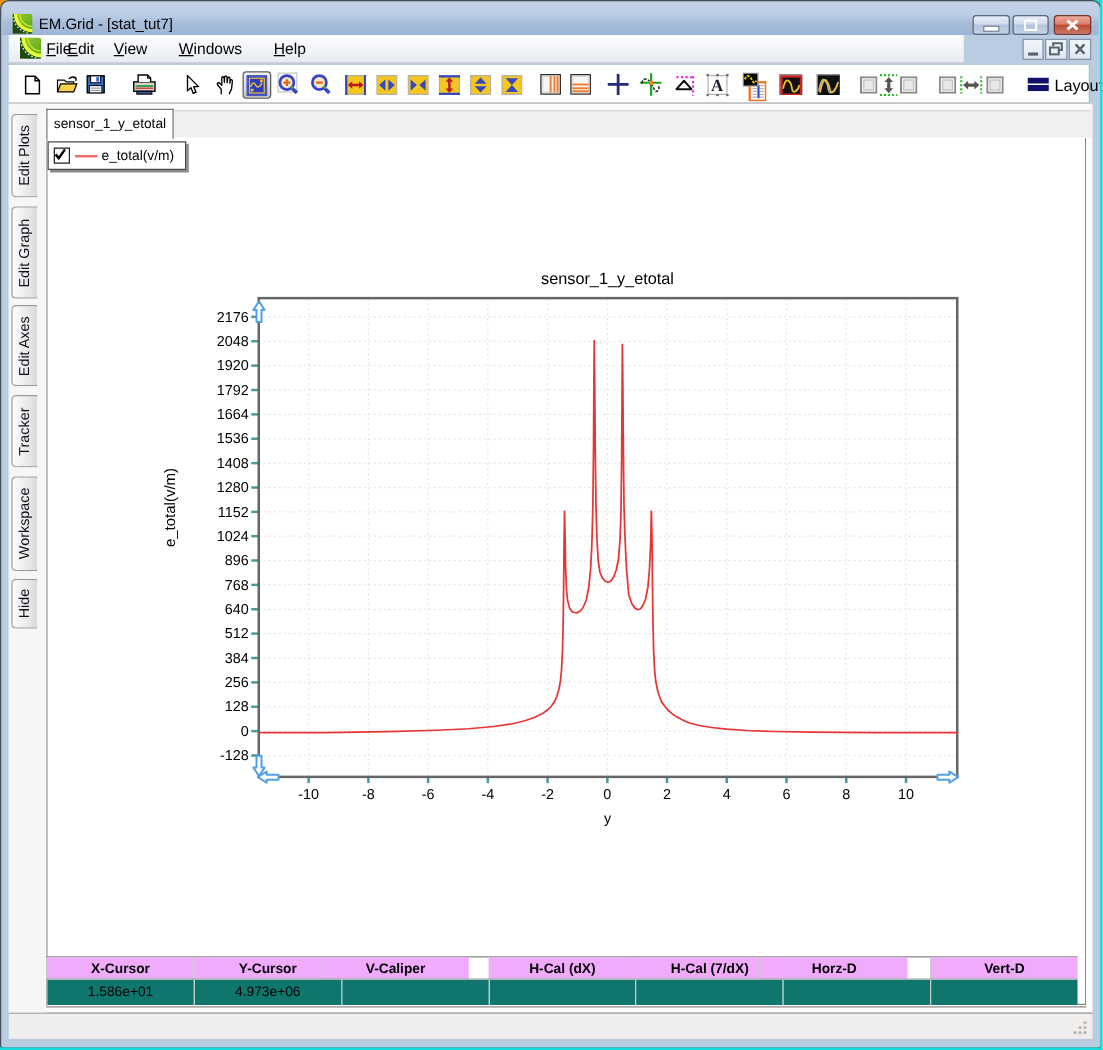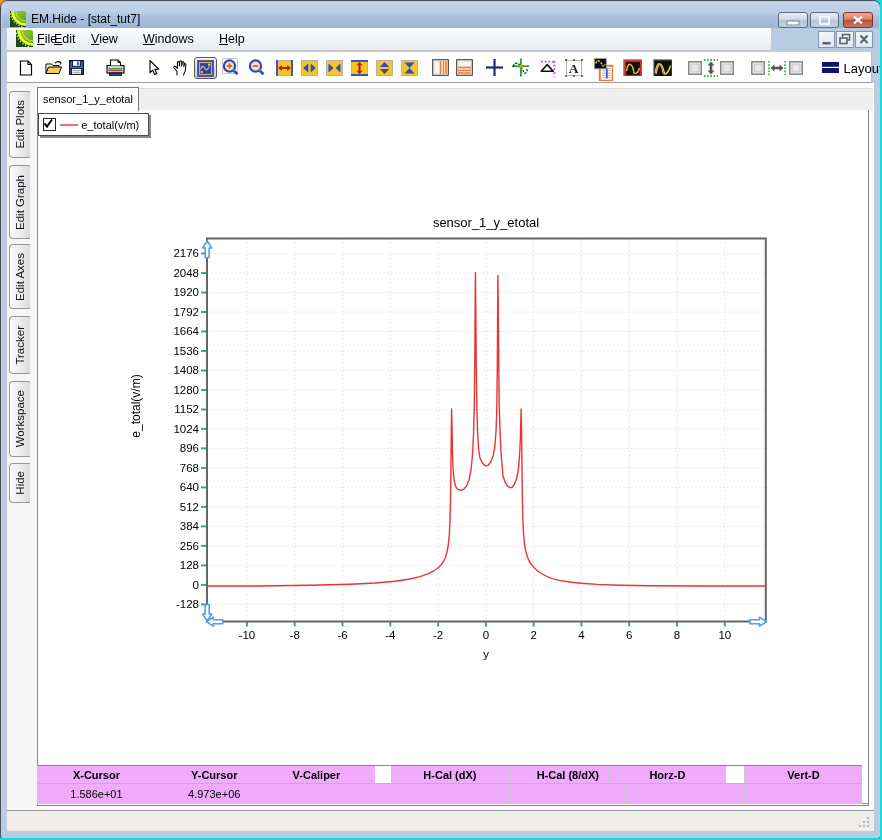--- a/index.html
+++ b/index.html
@@ -24,42 +24,42 @@
 #sidebar{left:7px;top:83px;width:29.5px;height:727px;background:#f6f6f6;z-index:3}
 .sbtab{position:absolute;left:1.6px;width:21.5px;background:linear-gradient(90deg,#fdfdfd,#e9e9e9 60%,#d9d9d9);border:1px solid #989898;border-right:none;border-radius:4px 0 0 4px;display:flex;align-items:center;justify-content:center}
 .sbtab span{writing-mode:vertical-rl;transform:rotate(180deg);font-size:11.5px;color:#10101c;white-space:nowrap}
 #legend{left:37.7px;top:113px;width:111.5px;height:22.5px;background:#fff;border:1px solid #4a4a4a;box-shadow:2px 2px 0 #8a8a8a;z-index:5}
 #lcheck{left:4px;top:3.5px;width:13px;height:13px;background:#fff;border:1.5px solid #222}
 #lline{left:21px;top:9.5px;width:18px;height:2.5px;background:#f26d6d}
 #ltxt{left:42.5px;top:5px;font-size:11px}
 #btable{left:37px;top:765px;width:825px;height:37.5px;border-top:1px solid #888;z-index:5}
 .tc{position:absolute;width:117.85px;text-align:center;font-size:11px;border-left:1px solid #cacaca}
 .th{top:0;height:17px;background:#f0abfc;font-weight:bold;padding-top:2.5px}
-.tv{top:17px;height:20.5px;background:#f0abfc;border-top:1px solid #b8b8b8;padding-top:3.5px}
+.tv{top:17px;height:20.5px;background:#0f766e;border-top:1px solid #b8b8b8;padding-top:3.5px}
 #statusbar{left:7px;top:810px;width:866.5px;height:21px;background:#f0eeed;border-top:1px solid #9a9a9a;z-index:2}
 #cyr{right:0;top:0;width:2px;height:840px;background:#16dbdb;z-index:9}
 #cyb{left:0;top:838px;width:882px;height:2px;background:#16dbdb;z-index:9}
 </style></head><body>
 <div id="ocorner"></div>
 <div id="win"></div>
 <div id="titlebar">
     <svg style="position:absolute;left:7.5px;top:8.5px" width="16" height="16" viewBox="0 0 16 16" xmlns="http://www.w3.org/2000/svg">
 <defs>
         <linearGradient id="gt" x1="0" y1="0" x2="1" y2="1">
           <stop offset="0" stop-color="#a0d030"></stop>
           <stop offset="1" stop-color="#50a018"></stop>
         </linearGradient>
       </defs>
 <rect width="16" height="16" rx="2.5" fill="url(#gt)"></rect>
 <path d="M1,0 A15,15 0 0 0 16,15 L16,16 L0,16 L0,0 Z" fill="#1c4a10"></path>
 <path d="M2.5,0 A13.5,13.5 0 0 0 16,13.5" fill="none" stroke="#eaff38" stroke-width="2.6"></path>
 <path d="M5.8,0 A10.2,10.2 0 0 0 16,10.2" fill="none" stroke="#d8f028" stroke-width="1" opacity="0.9"></path>
 <path d="M0.3,2.5 A15.8,15.8 0 0 0 13.5,15.7" fill="none" stroke="#fff" stroke-width="1.1" stroke-dasharray="1.3,1.6" opacity="0.85"></path>
 </svg>
-    <div id="title">EM.Hide - [stat_tut7]</div>
+    <div id="title">EM.Grid - [stat_tut7]</div>
  <div class="wbtn" id="bmin">
       <svg style="left:0;top:0" width="28" height="14" xmlns="http://www.w3.org/2000/svg">
         <rect x="8" y="8" width="12" height="4" fill="#fff" stroke="#7a8694" stroke-width="1"></rect>
       </svg>
     </div>
  <div class="wbtn" id="bmax">
       <svg style="left:0;top:0" width="27" height="14" xmlns="http://www.w3.org/2000/svg">
         <rect x="9" y="3.5" width="9" height="7.5" fill="none" stroke="#fff" stroke-width="1.6"></rect>
       </svg>
     </div>
@@ -450,21 +450,21 @@
       </svg>
     </div>
     <div id="lline"></div>
     <div id="ltxt">e_total(v/m)</div>
   </div>
 <div id="btable">
     <div class="tc th" style="left:0.0px">X-Cursor</div>
     <div class="tc th" style="left:117.8px">Y-Cursor</div>
     <div class="tc th" style="left:220px">V-Caliper</div>
     <div class="tc th" style="left:353.5px">H-Cal (dX)</div>
-    <div class="tc th" style="left:471.4px">H-Cal (8/dX)</div>
+    <div class="tc th" style="left:471.4px">H-Cal (7/dX)</div>
     <div class="tc th" style="left:571px">Horz-D</div>
     <div class="tc th" style="left:707.1px">Vert-D</div>
     <div class="tc tv" style="left:0.0px">1.586e+01</div>
     <div class="tc tv" style="left:117.8px">4.973e+06</div>
     <div class="tc tv" style="left:235.7px"></div>
     <div class="tc tv" style="left:353.5px"></div>
     <div class="tc tv" style="left:471.4px"></div>
     <div class="tc tv" style="left:589.2px"></div>
     <div class="tc tv" style="left:707.1px"></div>
   </div>

